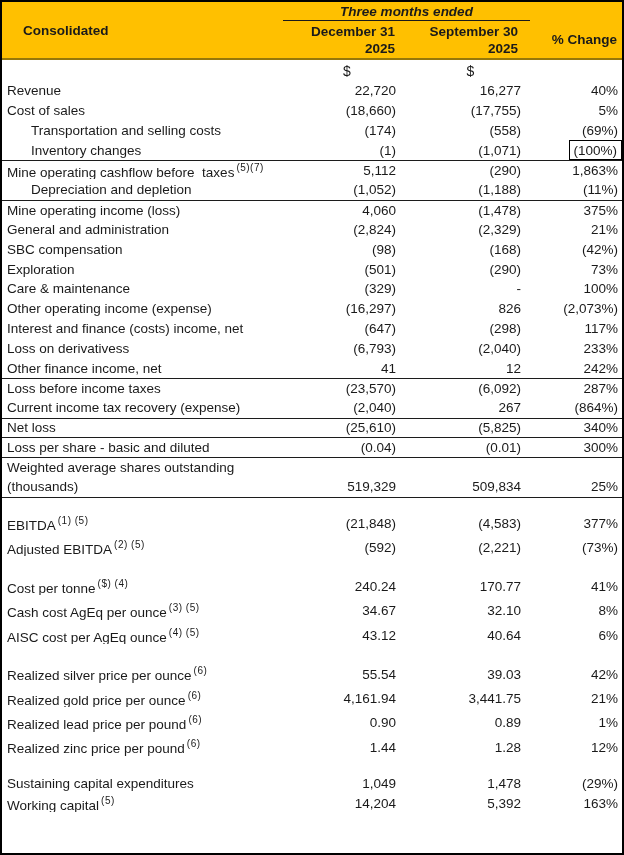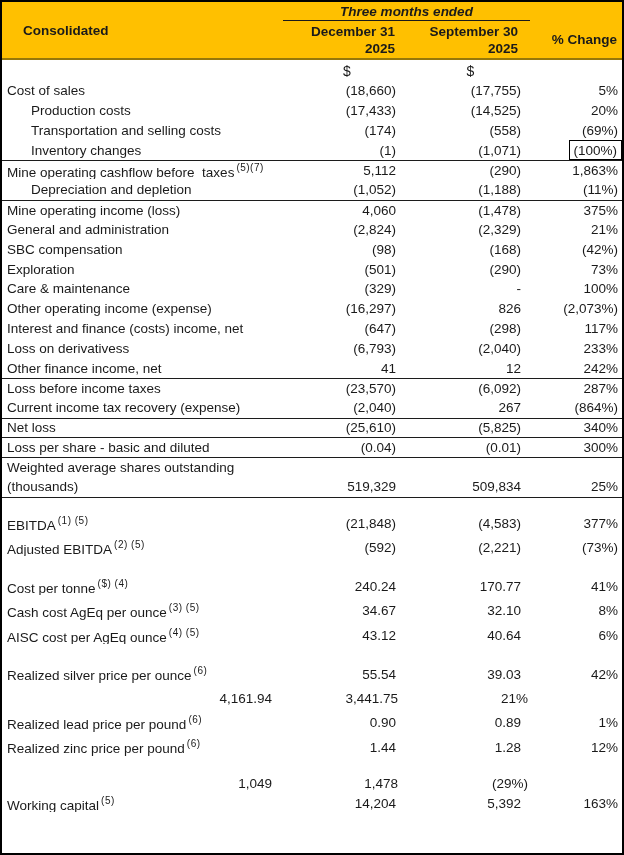--- a/index.html
+++ b/index.html
@@ -88,32 +88,32 @@
 
   <div class="dollar-row">
     <div></div>
     <div class="dollar">$</div>
     <div class="dollar">$</div>
     <div></div>
   </div>
 
   <div class="tbody">
       <div class="row">
+    <div class="cell lbl"><span class="lt">Revenue</span></div>
+    <div class="num v1">22,720</div>
+    <div class="num v2">16,277</div>
+    <div class="num chg">40%</div>
+  </div>
+      <div class="row">
     <div class="cell lbl"><span class="lt">Cost of sales</span></div>
     <div class="num v1">(18,660)</div>
     <div class="num v2">(17,755)</div>
     <div class="num chg">5%</div>
   </div>
       <div class="row">
-    <div class="cell lbl indent"><span class="lt">Production costs</span></div>
-    <div class="num v1">(17,433)</div>
-    <div class="num v2">(14,525)</div>
-    <div class="num chg">20%</div>
-  </div>
-      <div class="row">
     <div class="cell lbl indent"><span class="lt">Transportation and selling costs</span></div>
     <div class="num v1">(174)</div>
     <div class="num v2">(558)</div>
     <div class="num chg">(69%)</div>
   </div>
       <div class="row">
     <div class="cell lbl indent"><span class="lt">Inventory changes</span></div>
     <div class="num v1">(1)</div>
     <div class="num v2">(1,071)</div>
     <div class="num chg boxed">(100%)</div>
@@ -268,20 +268,21 @@
     <div class="num v2"></div>
     <div class="num chg"></div>
   </div>
       <div class="row tall">
     <div class="cell lbl"><span class="lt">Realized silver price per ounce</span><sup class="sp">(6)</sup></div>
     <div class="num v1">55.54</div>
     <div class="num v2">39.03</div>
     <div class="num chg">42%</div>
   </div>
       <div class="row tall">
+    <div class="cell lbl"><span class="lt">Realized gold price per ounce</span><sup class="sp">(6)</sup></div>
     <div class="num v1">4,161.94</div>
     <div class="num v2">3,441.75</div>
     <div class="num chg">21%</div>
   </div>
       <div class="row tall">
     <div class="cell lbl"><span class="lt">Realized lead price per pound</span><sup class="sp">(6)</sup></div>
     <div class="num v1">0.90</div>
     <div class="num v2">0.89</div>
     <div class="num chg">1%</div>
   </div>
@@ -291,20 +292,21 @@
     <div class="num v2">1.28</div>
     <div class="num chg">12%</div>
   </div>
       <div class="row gap">
     <div class="cell lbl"><span class="lt"></span></div>
     <div class="num v1"></div>
     <div class="num v2"></div>
     <div class="num chg"></div>
   </div>
       <div class="row">
+    <div class="cell lbl"><span class="lt">Sustaining capital expenditures</span></div>
     <div class="num v1">1,049</div>
     <div class="num v2">1,478</div>
     <div class="num chg">(29%)</div>
   </div>
       <div class="row">
     <div class="cell lbl"><span class="lt">Working capital</span><sup class="sp">(5)</sup></div>
     <div class="num v1">14,204</div>
     <div class="num v2">5,392</div>
     <div class="num chg">163%</div>
   </div>

